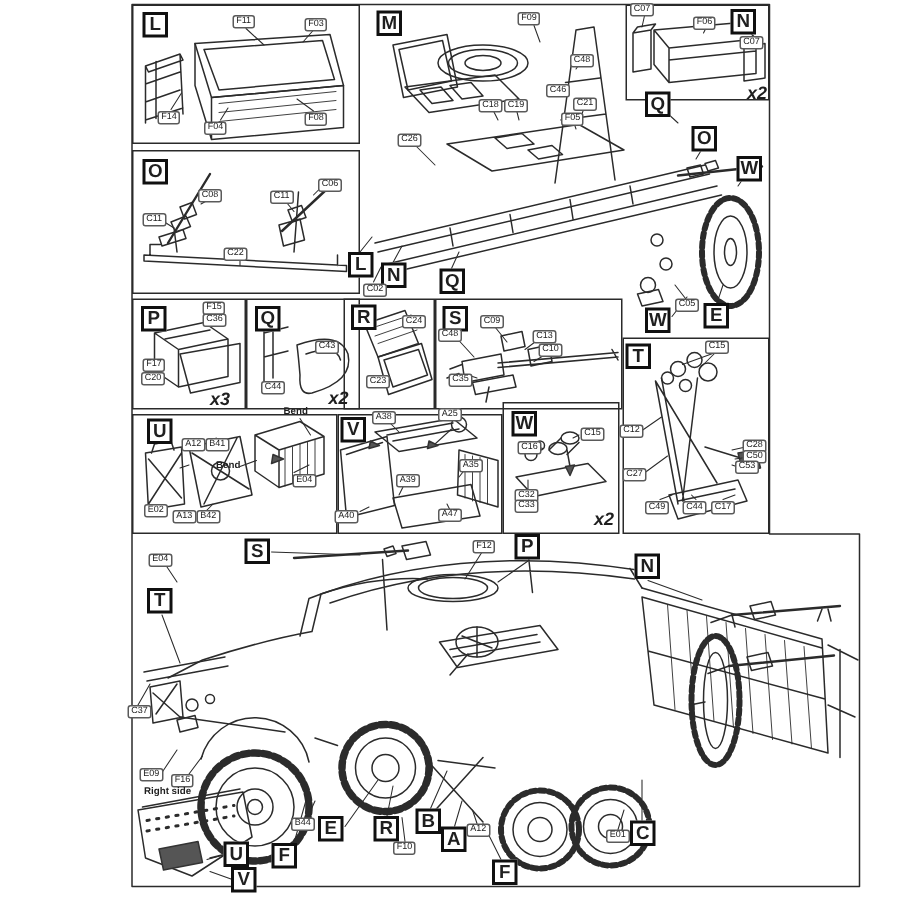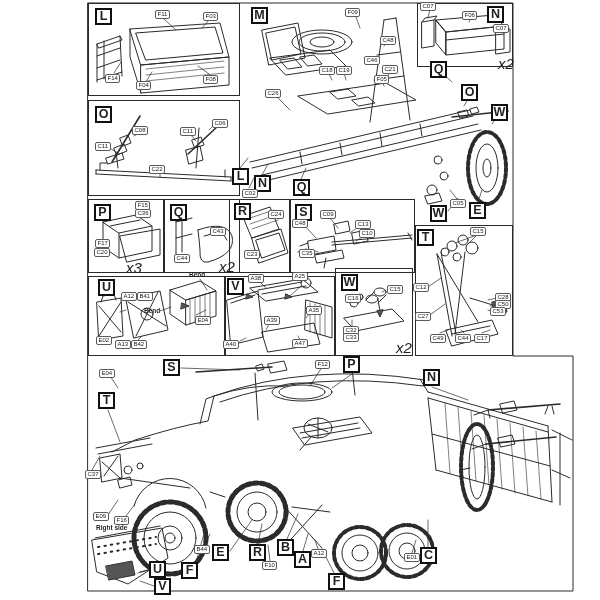--- a/index.html
+++ b/index.html
@@ -12,21 +12,21 @@
   svg.art .thick{stroke-width:1.6;}
   svg.art .tread{stroke-width:5;stroke-dasharray:4 3;}
   svg.art .tread2{stroke-width:4;stroke-dasharray:3.5 2.6;}
   svg.art .dk{fill:#555;stroke:#333;}
   svg.art .ldr{stroke-width:.7;}
   .lt{position:absolute;box-sizing:border-box;width:17px;height:17px;border:2px solid #101010;
       background:#fff;display:flex;align-items:center;justify-content:center;
       font-weight:bold;font-size:12.5px;line-height:13px;z-index:3;}
   .pl{position:absolute;border:1px solid #5a5a5a;border-radius:2px;background:#fff;color:#222;
       font-size:6px;line-height:7px;padding:0 1.5px;white-space:nowrap;z-index:3;}
-  .mult{position:absolute;font-weight:normal;font-style:italic;font-size:15px;z-index:3;}
+  .mult{position:absolute;font-weight:bold;font-style:italic;font-size:12px;z-index:3;}
   .note{position:absolute;font-size:6.5px;font-weight:bold;z-index:3;}
 </style>
 </head>
 <body>
 
 <div class="sheet">
 
   <div class="panel" style="left:88px;top:3px;width:152px;height:93px"></div>
   <div class="panel" style="left:88px;top:100px;width:152px;height:96px"></div>
   <div class="panel" style="left:88px;top:199px;width:76px;height:74px"></div>
@@ -246,21 +246,21 @@
   <div class="pl" style="left:132px;top:126px">C08</div>
   <div class="pl" style="left:95px;top:142px">C11</div>
   <div class="pl" style="left:180px;top:127px">C11</div>
   <div class="pl" style="left:212px;top:119px">C06</div>
   <div class="pl" style="left:149px;top:165px">C22</div>
 
   <div class="pl" style="left:135px;top:201px">F15</div>
   <div class="pl" style="left:135px;top:209px">C36</div>
   <div class="pl" style="left:95px;top:239px">F17</div>
   <div class="pl" style="left:94px;top:248px">C20</div>
-  <div class="mult" style="left:126px;top:259px">x3</div>
+  <div class="mult" style="left:140px;top:259px">x3</div>
 
   <div class="pl" style="left:210px;top:227px">C43</div>
   <div class="pl" style="left:174px;top:254px">C44</div>
   <div class="mult" style="left:219px;top:258px">x2</div>
 
   <div class="pl" style="left:268px;top:210px">C24</div>
   <div class="pl" style="left:244px;top:250px">C23</div>
 
   <div class="pl" style="left:320px;top:210px">C09</div>
   <div class="pl" style="left:292px;top:219px">C48</div>

